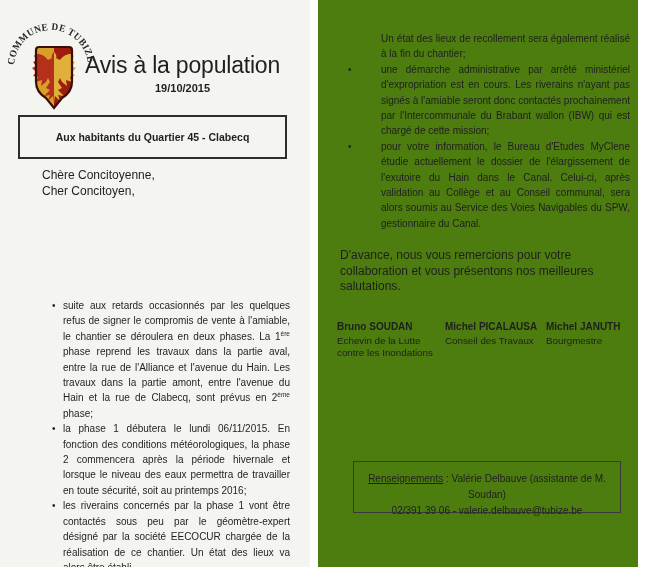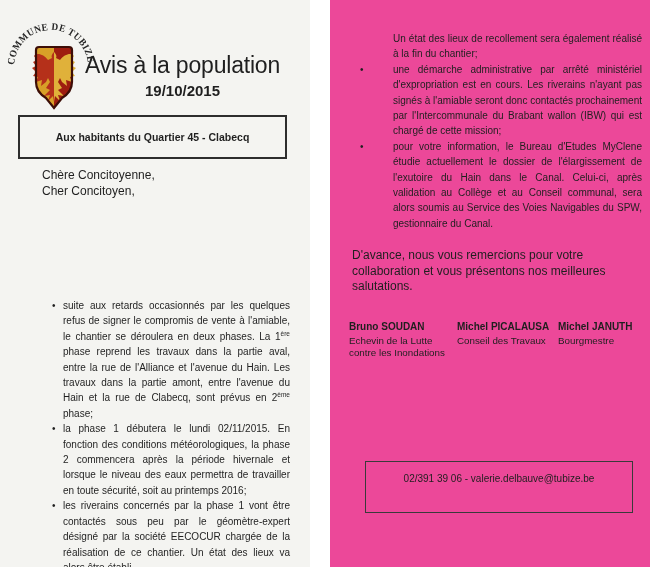--- a/index.html
+++ b/index.html
@@ -3,31 +3,31 @@
 <meta charset="utf-8">
 <style>
   html,body { margin:0; padding:0; }
   body {
     width:650px; height:567px; position:relative; overflow:hidden;
     background:#ffffff; color:#1f1f1f;
     font-family:"Liberation Sans", sans-serif;
   }
   .page { position:absolute; top:0; height:567px; }
   .page-left  { left:0;   width:310px; background:#f4f4f1; }
-  .page-right { left:330px; width:320px; background:#ec4899; }
+  .page-right { left:318px; width:320px; background:#4d7c0f; }
 
   
   .logo { position:absolute; left:0; top:0; width:130px; height:120px; }
   .logo svg { width:100%; height:100%; }
   .arc-label { font-family:"Liberation Serif", serif; font-weight:bold; font-size:10px; fill:#262626; letter-spacing:0.5px; }
 
   
   .title-block { position:absolute; left:80px; top:52px; width:205px; text-align:center; }
   .doc-title { font-size:23px; font-weight:normal; letter-spacing:-0.2px; }
-  .doc-date  { font-size:15px;  font-weight:bold; margin-top:3px; }
+  .doc-date  { font-size:11px;  font-weight:bold; margin-top:3px; }
 
   
   .banner {
     position:absolute; left:18px; top:115px; width:265px; height:40px;
     border:2px solid #2d2d2d; background:transparent;
     display:flex; align-items:center; justify-content:center;
     font-size:10.5px; font-weight:bold;
   }
 
   .salutation { position:absolute; left:42px; top:168px; font-size:12px; line-height:15.5px; }
@@ -111,21 +111,21 @@
   </div>
 
 
   <div class="blist blist-left">
       <div class="li">
         <span class="marker">•</span>
         <span class="li-text">suite aux retards occasionnés par les quelques refus de signer le compromis de vente à l'amiable, le chantier se déroulera en deux phases. La 1<sup>ère</sup> phase reprend les travaux dans la partie aval, entre la rue de l'Alliance et l'avenue du Hain. Les travaux dans la partie amont, entre l'avenue du Hain et la rue de Clabecq, sont prévus en 2<sup>ème</sup> phase;</span>
       </div>
       <div class="li">
         <span class="marker">•</span>
-        <span class="li-text">la phase 1 débutera le lundi 02/11/2015. En fonction des conditions météorologiques, la phase 2 commencera après la période hivernale et lorsque le niveau des eaux permettra de travailler en toute sécurité, soit au printemps 2016;</span>
+        <span class="li-text">la phase 1 débutera le lundi 06/11/2015. En fonction des conditions météorologiques, la phase 2 commencera après la période hivernale et lorsque le niveau des eaux permettra de travailler en toute sécurité, soit au printemps 2016;</span>
       </div>
       <div class="li">
         <span class="marker">•</span>
         <span class="li-text">les riverains concernés par la phase 1 vont être contactés sous peu par le géomètre-expert désigné par la société EECOCUR chargée de la réalisation de ce chantier. Un état des lieux va alors être établi.</span>
       </div>
     </div>
 </div>
 
 <div class="page page-right">
 
@@ -155,15 +155,16 @@
       <div class="sig-name">Michel PICALAUSA</div>
       <div class="sig-role">Conseil des Travaux</div>
     </div>
     <div class="sig sig-3">
       <div class="sig-name">Michel JANUTH</div>
       <div class="sig-role">Bourgmestre</div>
     </div>
   </div>
 
   <div class="contact-box">
+    <div><span class="u">Renseignements</span><span> : Valérie Delbauve (assistante de M. Soudan)</span></div>
     <div>02/391 39 06 - valerie.delbauve@tubize.be</div>
   </div>
 </div>
 
 </body></html>

